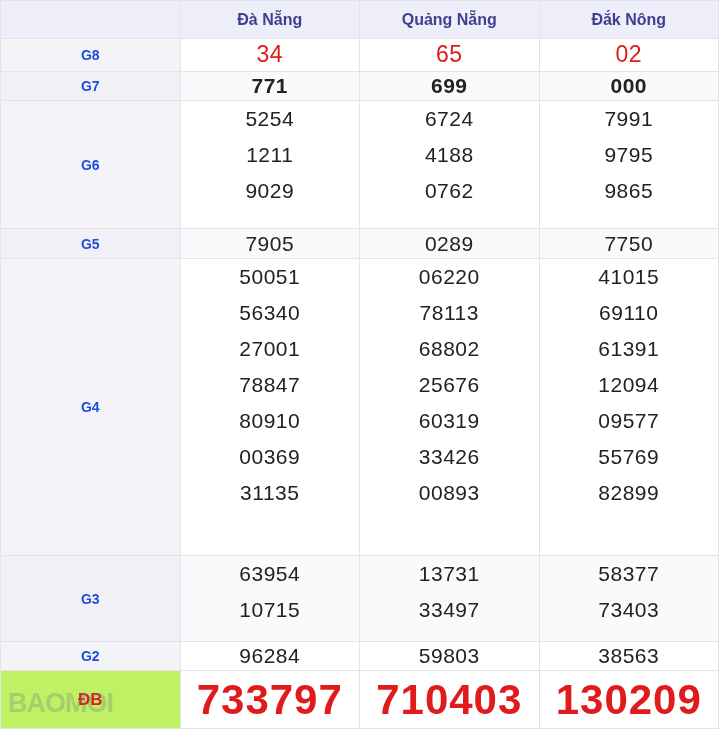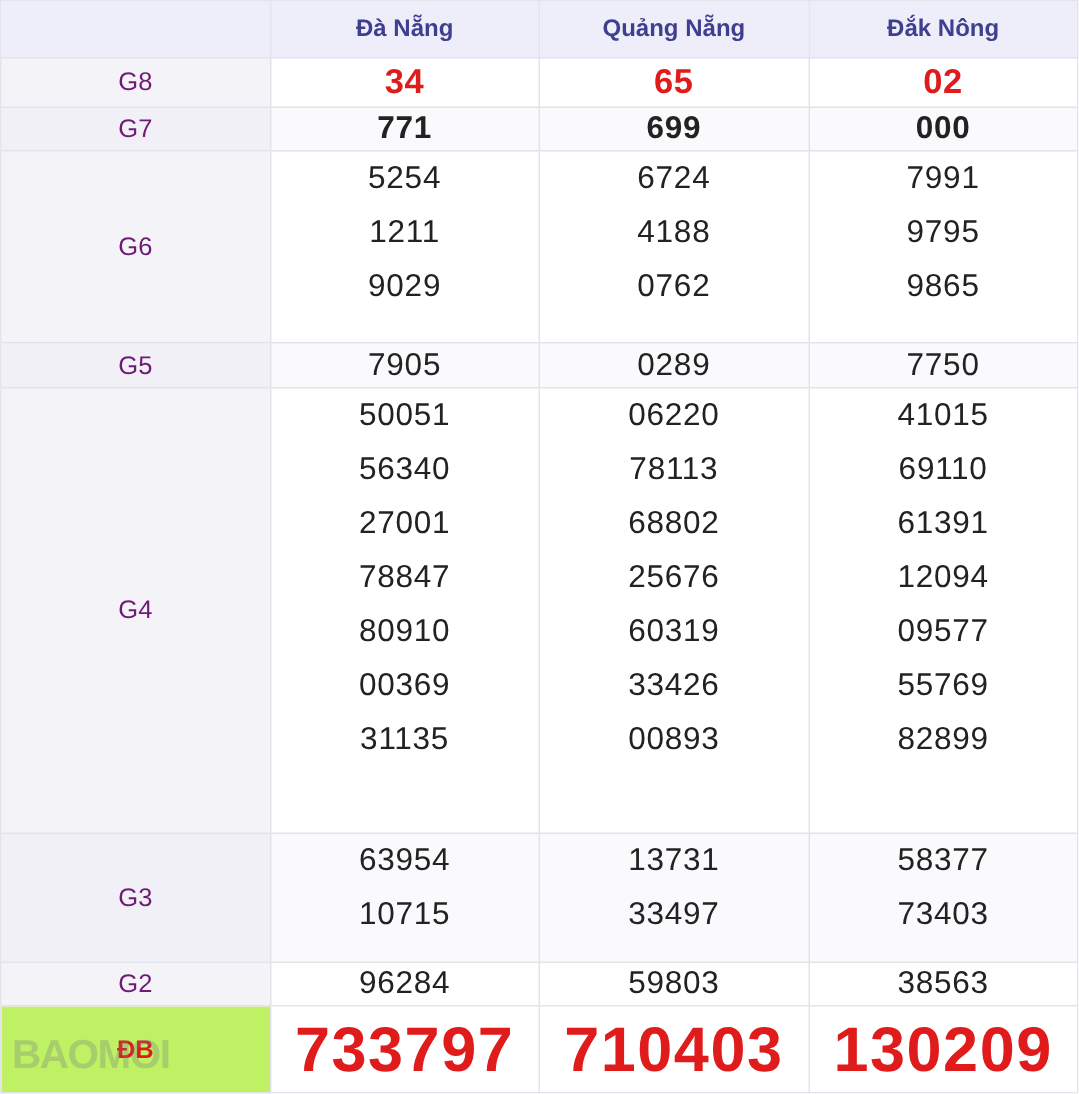--- a/index.html
+++ b/index.html
@@ -28,33 +28,33 @@
     color: #3f3f8f;
     font-size: 16px;
     font-weight: bold;
     height: 38px;
   }
   thead th.corner {
     background: #eeeefb;
   }
   td.prize-label {
     background: #f3f3f8;
-    color: #701a75;
-    font-size: 17px;
-    font-weight: normal;
+    color: #1d4ed8;
+    font-size: 14px;
+    font-weight: bold;
     width: 56px;
   }
   td.num {
     font-size: 21px;
     color: #222222;
     letter-spacing: 0.5px;
   }
   tr.row-g8 td.num,
   tr.row-g7 td.num { font-size: 21px; }
-  tr.row-g8 td.num { color: #e01b1b; font-weight: bold; font-size: 23px; }
+  tr.row-g8 td.num { color: #e01b1b; font-weight: normal; font-size: 23px; }
   tr.row-g7 td.num { font-weight: bold; }
   tr.row-g6 td.num, tr.row-g4 td.num, tr.row-g3 td.num,
   tr.row-g5 td.num, tr.row-g2 td.num, tr.row-g1 td.num { font-weight: normal; }
   tr.row-alt td.num { background: #fafafd; }
   tr.row-alt td.prize-label { background: #f0f0f6; }
   tr.row-db td.num {
     color: #e01b1b;
     font-size: 42px;
     font-weight: bold;
     letter-spacing: 1px;

